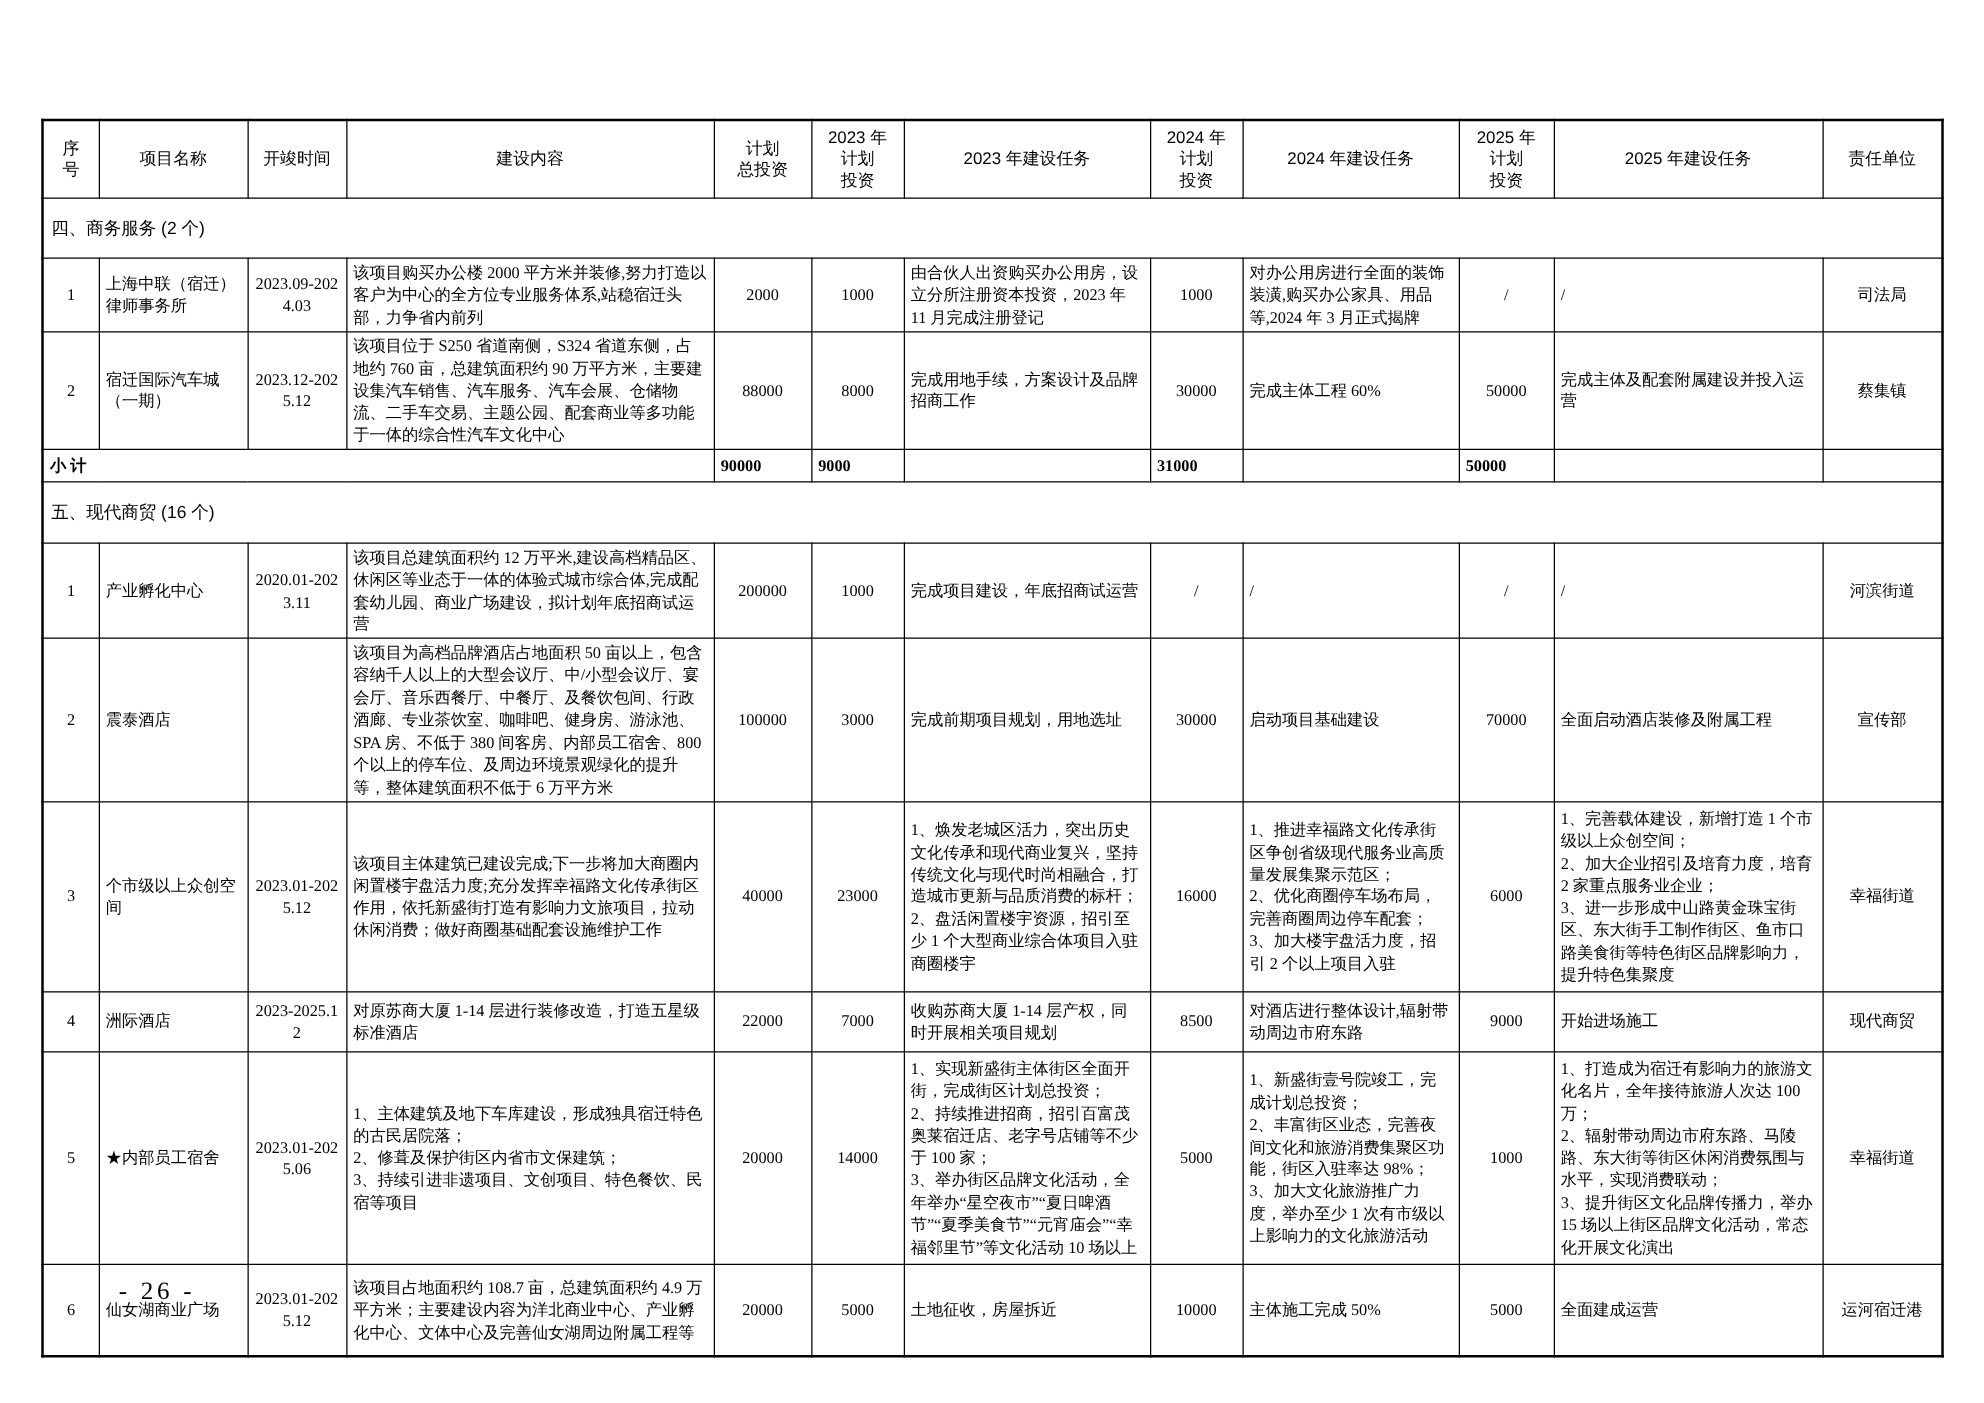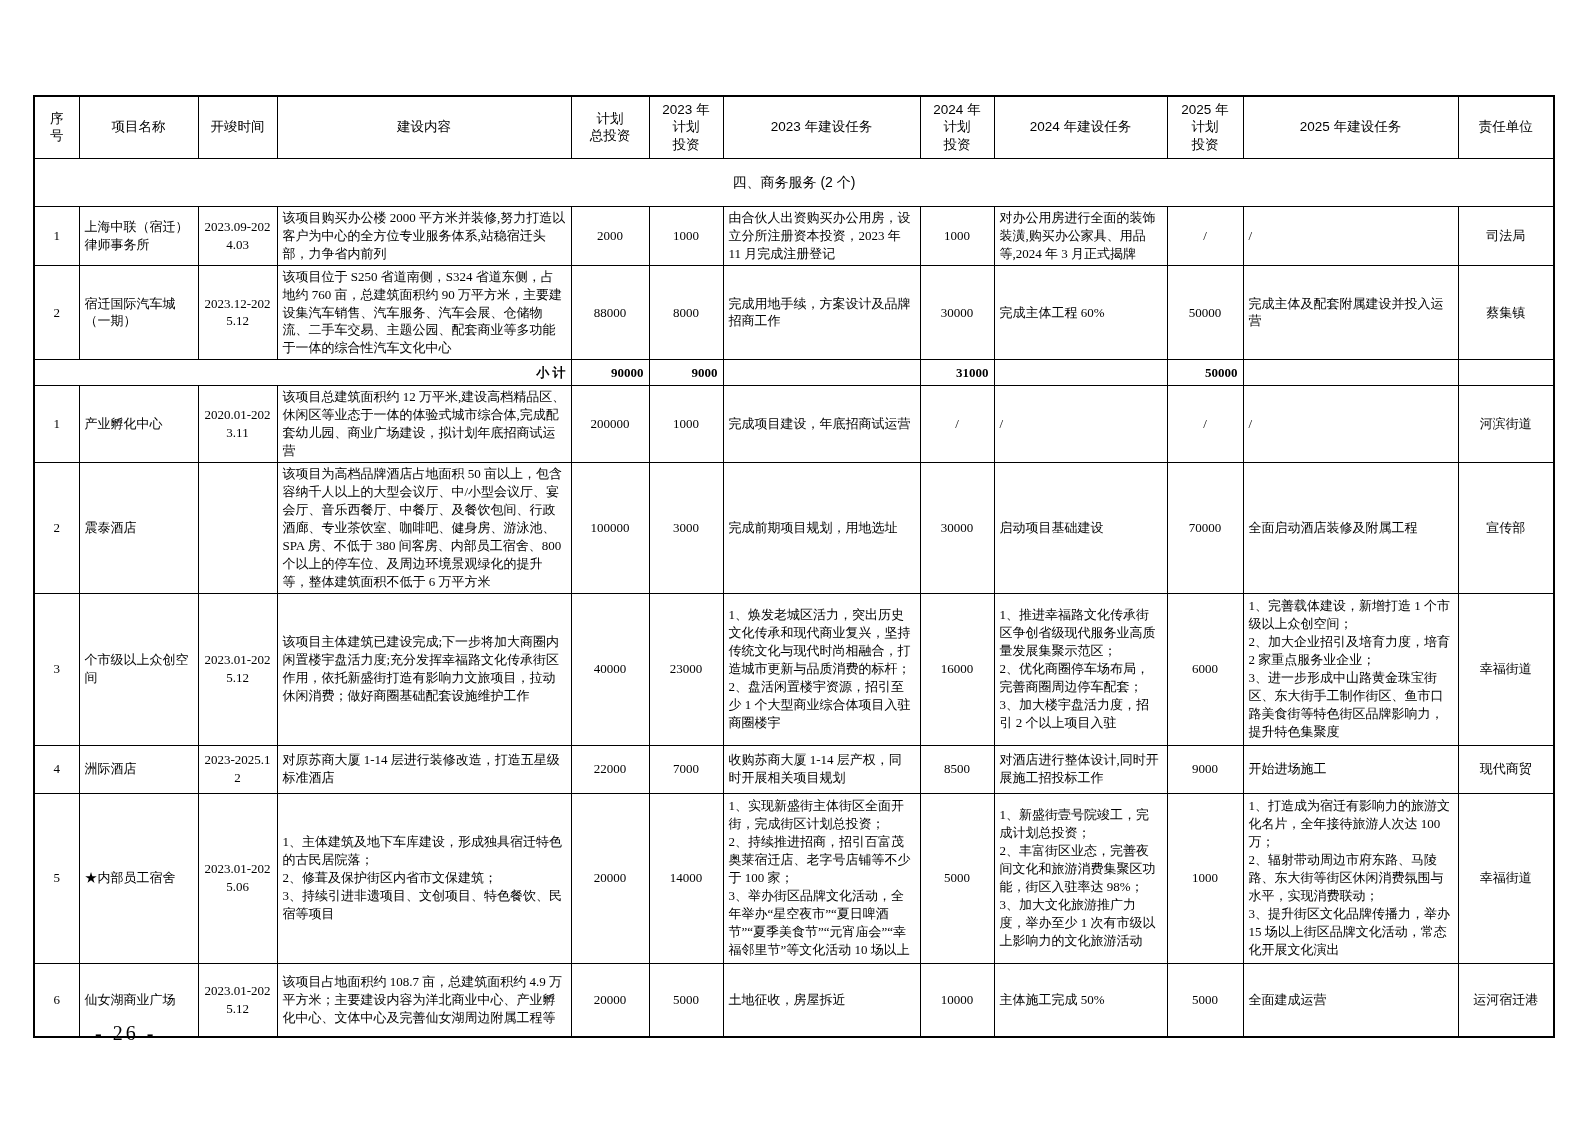--- a/index.html
+++ b/index.html
@@ -11,22 +11,22 @@
   table.plan th, table.plan td{border:1px solid #000;padding:2px 5px;
     vertical-align:middle;font-size:13px;line-height:1.38;overflow:hidden;}
   table.plan th{font-family:"Liberation Sans","DejaVu Sans",sans-serif;
     font-weight:normal;font-size:13.5px;line-height:1.3;white-space:pre-line;
     text-align:center;padding:2px 2px;}
   td.c-center{text-align:center;}
   td.c-left{text-align:left;}
   td.pre{white-space:pre-line;}
   td.break{word-break:break-all;margin-top:28px;}
   tr.section-row td{font-family:"Liberation Sans","DejaVu Sans",sans-serif;
-    font-size:14px;text-align:center;padding:14px 6px;}
-  tr.subtotal-row td{font-weight:bold;text-align:right;font-size:13px;}
+    font-size:14px;text-align:left;padding:14px 6px;}
+  tr.subtotal-row td{font-weight:bold;text-align:left;font-size:13px;}
   .page-number{position:absolute;left:95px;top:1022px;font-size:20px;
     letter-spacing:3px;}
 </style>
 </head>
 <body>
 
 <div class="page">
   <table class="plan">
     <colgroup>
       <col style="width:45px">
@@ -102,20 +102,23 @@
           <td colspan="4">小  计</td>
           <td>90000</td>
           <td>9000</td>
           <td></td>
           <td>31000</td>
           <td></td>
           <td>50000</td>
           <td></td>
           <td></td>
         </tr>
+        <tr class="section-row" style="height: 24px;">
+          <td colspan="12">五、现代商贸 (16 个)</td>
+        </tr>
         <tr style="height: 70px;">
           <td class="c-center">1</td>
           <td class="c-left">产业孵化中心</td>
           <td class="c-center break">2020.01-2023.11</td>
           <td class="c-left pre">该项目总建筑面积约 12 万平米,建设高档精品区、休闲区等业态于一体的体验式城市综合体,完成配套幼儿园、商业广场建设，拟计划年底招商试运营</td>
           <td class="c-center">200000</td>
           <td class="c-center">1000</td>
           <td class="c-left pre">完成项目建设，年底招商试运营</td>
           <td class="c-center">/</td>
           <td class="c-left pre">/</td>
@@ -158,21 +161,21 @@
         </tr>
         <tr style="height: 48px;">
           <td class="c-center">4</td>
           <td class="c-left">洲际酒店</td>
           <td class="c-center break">2023-2025.12</td>
           <td class="c-left pre">对原苏商大厦 1-14 层进行装修改造，打造五星级标准酒店</td>
           <td class="c-center">22000</td>
           <td class="c-center">7000</td>
           <td class="c-left pre">收购苏商大厦 1-14 层产权，同时开展相关项目规划</td>
           <td class="c-center">8500</td>
-          <td class="c-left pre">对酒店进行整体设计,同时开展施工招投标工作</td>
+          <td class="c-left pre">对酒店进行整体设计,辐射带动周边市府东路</td>
           <td class="c-center">9000</td>
           <td class="c-left pre">开始进场施工</td>
           <td class="c-center">现代商贸</td>
         </tr>
         <tr style="height: 170px;">
           <td class="c-center">5</td>
           <td class="c-left">★内部员工宿舍</td>
           <td class="c-center break">2023.01-2025.06</td>
           <td class="c-left pre">1、主体建筑及地下车库建设，形成独具宿迁特色的古民居院落；
 2、修葺及保护街区内省市文保建筑；

